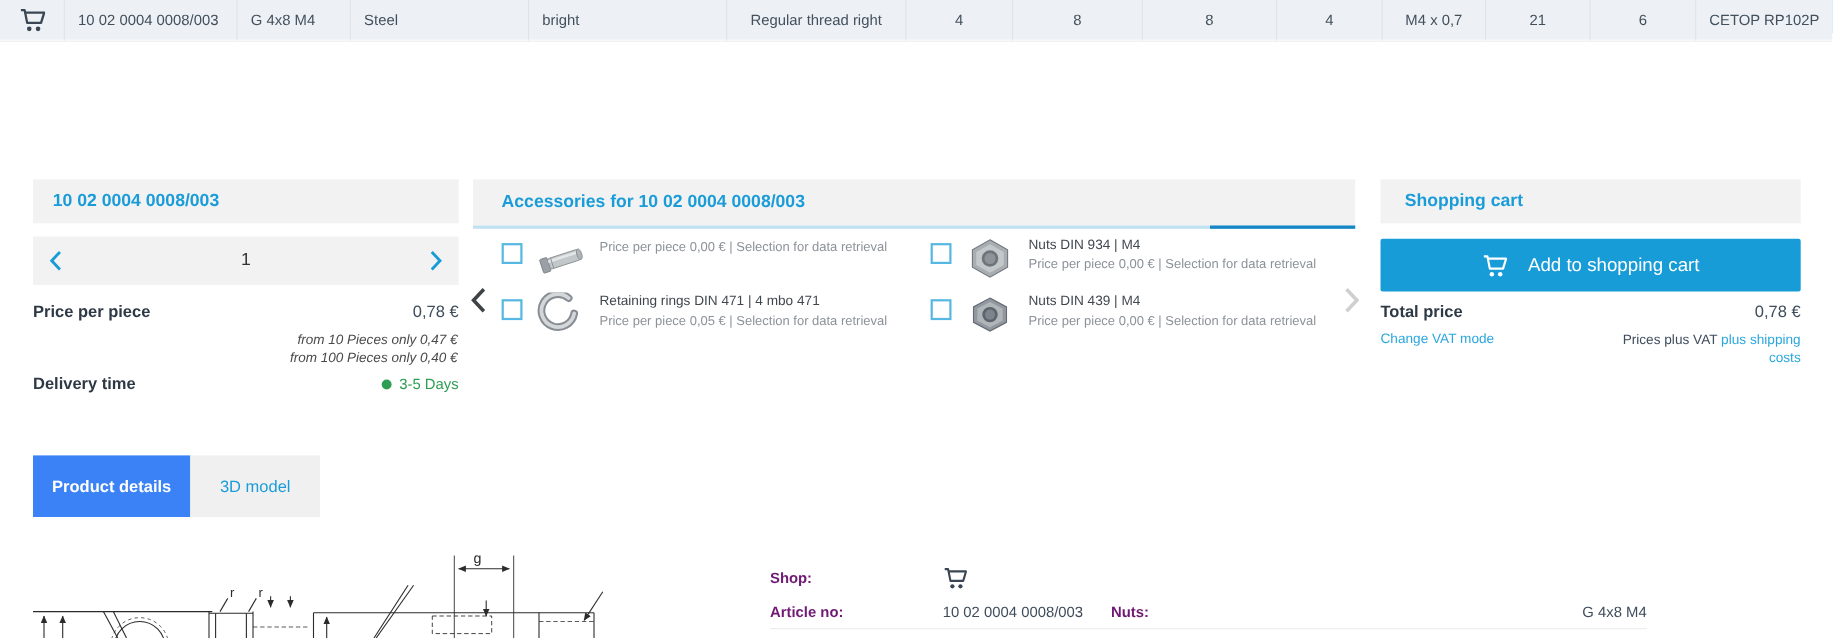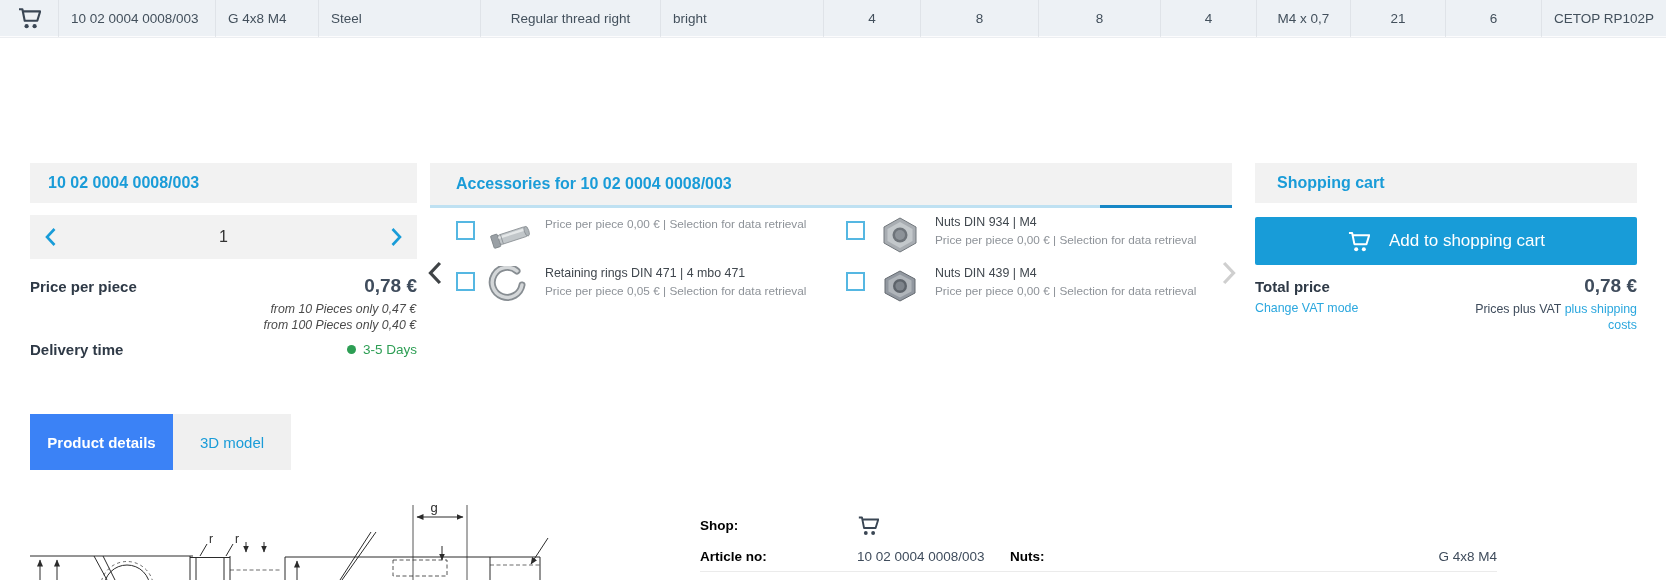--- a/index.html
+++ b/index.html
@@ -27,21 +27,21 @@
   .panel-title-bar { position:absolute; left:0; top:0; width:100%; height:40px; background:#f2f2f2; display:flex; align-items:center; }
   .panel-title { color:#1a9cd8; font-size:16px; font-weight:600; }
 
   #left-panel { position:absolute; left:30px; top:163px; width:387px; height:210px; }
   #left-panel .panel-title { padding-left:18px; }
   #stepper { position:absolute; left:0; top:52px; width:387px; height:44px; background:#f2f2f2; display:flex; align-items:center; justify-content:space-between; padding:0 15px; }
   .step-btn { width:22px; height:26px; color:#189cd8; cursor:pointer; display:flex; align-items:center; }
   #qty { font-size:16px; color:#333; }
   .kv-row { position:absolute; left:0; width:387px; display:flex; justify-content:space-between; align-items:center; }
   .kv-label { font-weight:bold; font-size:15px; color:#2e3946; }
-  .kv-value { font-size:19px; color:#3f4c5c;font-weight:bold; }
+  .kv-value { font-size:15px; color:#3f4c5c; }
   .tier { position:absolute; right:1px; font-style:italic; font-size:12.3px; color:#4a4a4a; white-space:nowrap; }
   #delivery-right { display:flex; align-items:center; gap:7px; }
   #delivery-dot { width:9px; height:9px; border-radius:50%; background:#2d9e54; }
   #delivery-value { color:#2d9e54; font-size:13.5px; }
 
   
   #acc-panel { position:absolute; left:430px; top:163px; width:802px; height:200px; }
   #acc-panel .panel-title-bar { height:42px; }
   #acc-panel .panel-title { padding-left:26px; }
   #acc-indicator { position:absolute; left:0; top:42px; width:802px; height:3px; background:#bfe1f2; }
@@ -74,21 +74,21 @@
   #tabs { position:absolute; left:30px; top:414px; height:56px; display:flex; }
   .tab { height:56px; display:flex; align-items:center; justify-content:center; font-size:15px; cursor:pointer; }
   #tab-product { width:143px; background:#3b82f6; color:#fff; font-weight:bold; }
   #tab-3d { width:118px; background:#f0f0f0; color:#1a9cd8; }
 
   
   #drawing { position:absolute; left:30px; top:472px; width:640px; height:108px; }
   #details { position:absolute; left:700px; top:510px; width:797px; }
   .det-row { display:grid; grid-template-columns:157px 153px 150px 1fr; align-items:center; height:31px; }
   .det-row.bordered { border-bottom:1px solid #ebebeb; }
-  .det-label { font-weight:bold; font-size:13.5px; color:#000000; }
+  .det-label { font-weight:bold; font-size:13.5px; color:#701a75; }
   .det-value { font-size:13.5px; color:#3f4c5c; }
   .det-value.right { text-align:right; }
   .det-cart { color:#3a4654; }
 
   svg { display:block; }
 </style>
 </head>
 <body>
 
 <svg width="0" height="0" style="position:absolute">
@@ -326,22 +326,22 @@
 
   <div id="trow" class="grid">
     <div class="td icon-cell">
         <svg width="24" height="22" viewBox="0 0 24 22">
           <use href="#def-cart"></use>
         </svg>
       </div>
     <div class="td">10 02 0004 0008/003</div>
     <div class="td">G 4x8 M4</div>
     <div class="td">Steel</div>
+    <div class="td">bright</div>
     <div class="td c">Regular thread right</div>
-    <div class="td">bright</div>
     <div class="td c">4</div>
     <div class="td c">8</div>
     <div class="td c">8</div>
     <div class="td c">4</div>
     <div class="td c">M4 x 0,7</div>
     <div class="td c">21</div>
     <div class="td c">6</div>
     <div class="td c">CETOP RP102P</div>
   </div>
 

